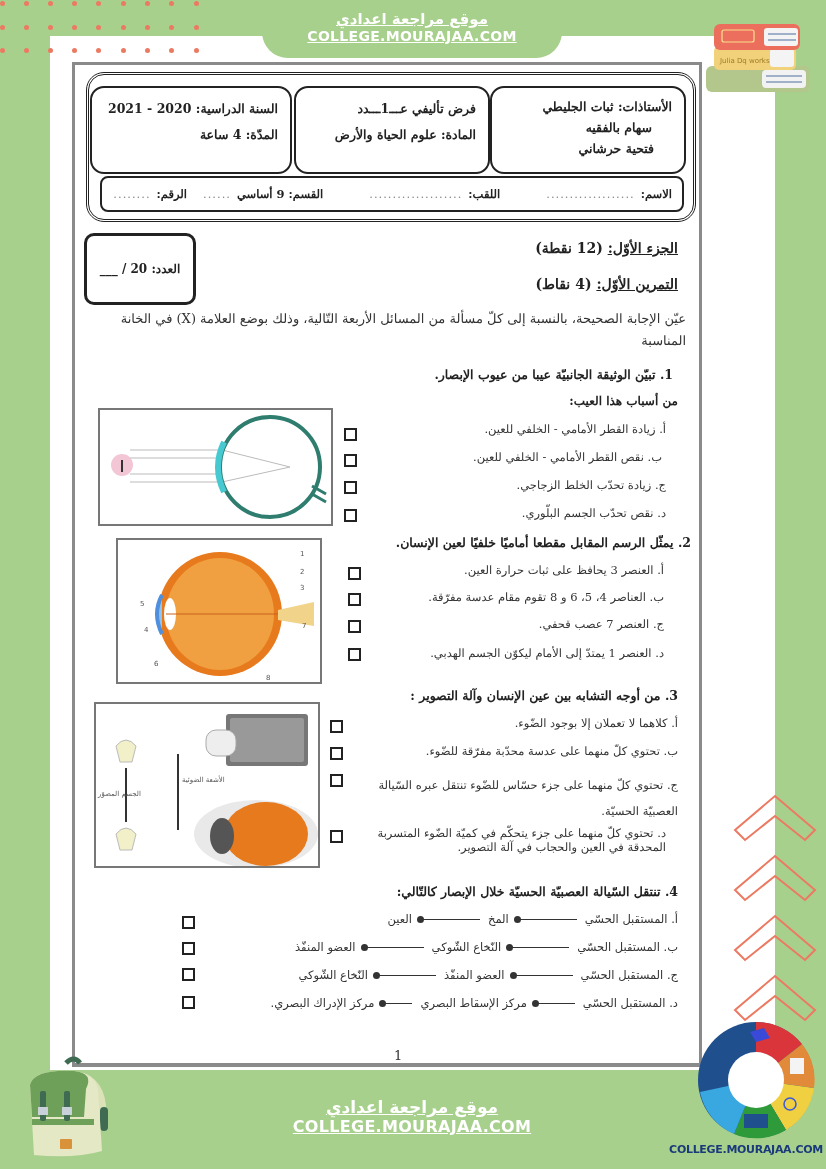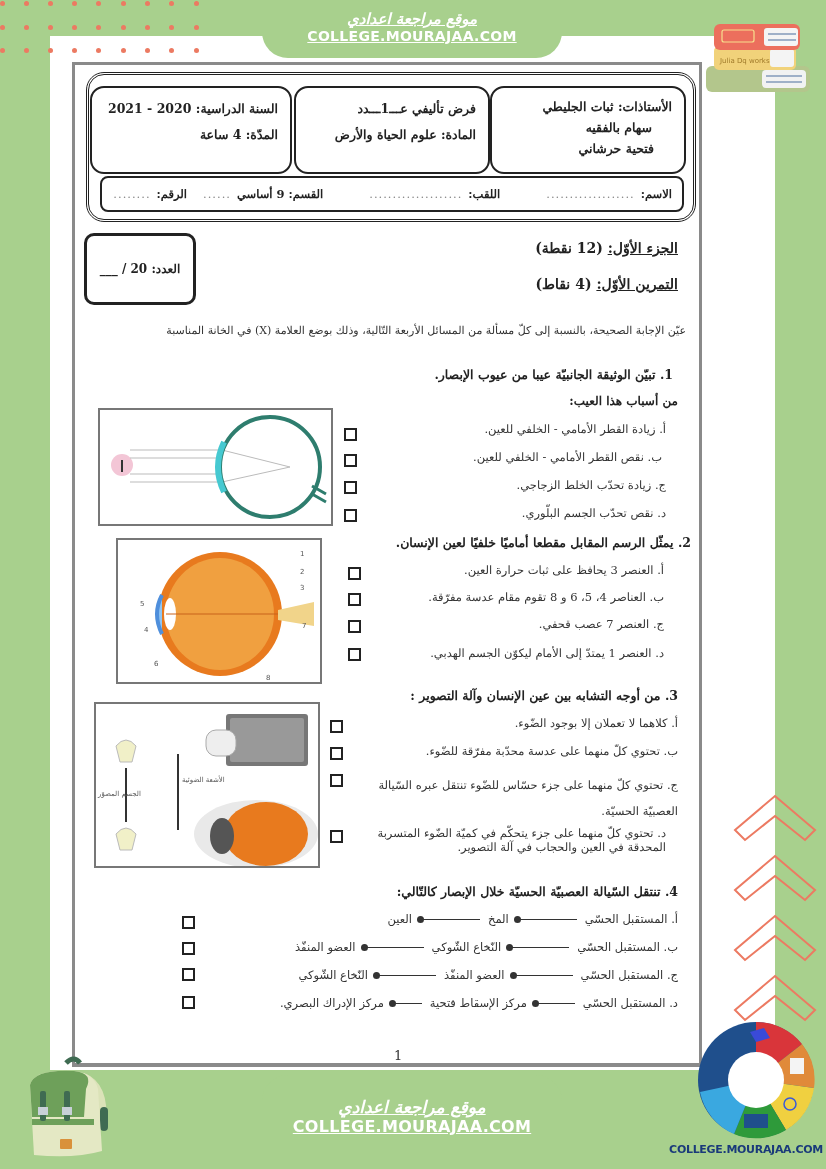--- a/index.html
+++ b/index.html
@@ -10,21 +10,21 @@
   .g-top { position: absolute; left: 0; top: 0; width: 826px; height: 36px; background: #a8d08d; }
   .g-left { position: absolute; left: 0; top: 0; width: 50px; height: 1169px; background: #a8d08d; }
   .g-right { position: absolute; left: 775px; top: 0; width: 51px; height: 1169px; background: #a8d08d; }
   .g-bottom { position: absolute; left: 0; top: 1070px; width: 826px; height: 99px; background: #a8d08d; }
 
   .dots { position: absolute; left: 0; top: 0; width: 210px; height: 55px; }
   .dot { position: absolute; width: 5px; height: 5px; border-radius: 50%; background: #ec7a62; }
 
   .top-tab { position: absolute; left: 262px; top: 0; width: 300px; height: 58px; background: #a8d08d; border-radius: 0 0 26px 26px; text-align: center; color: #fff; }
   .bottom-tab { position: absolute; left: 262px; top: 1075px; width: 300px; height: 94px; background: #a8d08d; border-radius: 26px 26px 0 0; text-align: center; color: #fff; }
-  .site-ar { font-family: "DejaVu Sans", sans-serif; font-size: 15px; font-weight: bold; text-decoration: underline; display: block; direction: rtl; font-style: italic; }
+  .site-ar { font-family: "DejaVu Sans", sans-serif; font-size: 15px; font-weight: bold; text-decoration: underline; display: block; direction: rtl; }
   .site-en { font-family: "DejaVu Sans", sans-serif; font-size: 14px; font-weight: bold; text-decoration: underline; display: block; letter-spacing: 0.3px; }
   .top-tab .site-ar { margin-top: 10px; }
   .bottom-tab .site-ar { margin-top: 22px; font-size: 17px; }
   .bottom-tab .site-en { font-size: 16px; }
 
   
   .page { position: absolute; left: 72px; top: 62px; width: 630px; height: 1005px; background: #fff; border: 3px solid #8a8a8a; border-bottom-width: 4px; }
   .page-num { position: absolute; left: 394px; top: 1048px; font-family: "DejaVu Serif", serif; font-size: 13px; color: #333; }
 
   .header-box { position: absolute; left: 86px; top: 72px; width: 610px; height: 150px; border: 3px double #222; border-radius: 18px; }
@@ -33,21 +33,21 @@
   .hcell-2 { left: 294px; width: 196px; }
   .hcell-3 { left: 90px; width: 202px; }
   .info-row { position: absolute; left: 100px; top: 176px; width: 584px; height: 36px; border: 2px solid #222; border-radius: 8px; direction: rtl; font-family: "DejaVu Serif", serif; font-size: 11.5px; font-weight: bold; display: flex; align-items: center; padding: 0 10px; gap: 6px; }
   .dotted { color: #888; letter-spacing: 1px; font-weight: normal; }
 
   .grade-box { position: absolute; left: 84px; top: 233px; width: 112px; height: 72px; border: 3px solid #222; border-radius: 10px; direction: rtl; font-family: "DejaVu Serif", serif; font-size: 12px; font-weight: bold; display: flex; align-items: center; justify-content: center; }
 
   .rtl { direction: rtl; text-align: right; font-family: "DejaVu Serif", serif; color: #222; }
   .title-line { position: absolute; right: 148px; font-size: 14px; font-weight: bold; }
   .title-line u { text-decoration: underline; }
-  .instr { position: absolute; left: 80px; right: 140px; top: 320px; font-size: 11px; line-height: 22px; color: #333; }
+  .instr { position: absolute; left: 80px; right: 140px; top: 308px; font-size: 13px; line-height: 22px; color: #333; }
 
   .qhead { position: absolute; font-size: 12.5px; font-weight: bold; }
   .opt { position: absolute; font-size: 11.5px; color: #333; white-space: nowrap; }
   .cb { position: absolute; width: 13px; height: 13px; border: 2px solid #222; background: #fff; }
 
   .figure { position: absolute; border: 2px solid #777; background: #fff; overflow: hidden; }
 
   .chain { position: absolute; font-size: 11.5px; color: #333; direction: rtl; display: flex; align-items: center; white-space: nowrap; }
   .arrow { display: inline-block; position: relative; height: 1px; background: #333; margin: 0 8px; }
   .arrow::after { content: ""; position: absolute; left: -3px; top: -3px; width: 7px; height: 7px; border-radius: 50%; background: #333; }
@@ -276,21 +276,21 @@
   <span>المستقبل الحسّي</span>
   <span class="arrow" style="width:60px"></span>
   <span>العضو المنفّذ</span>
   <span class="arrow" style="width:60px"></span>
   <span>النّخاع الشّوكي</span>
 </div>
 <div class="chain" style="right:148px;top:996px">
   <span>د.</span>&nbsp;
   <span>المستقبل الحسّي</span>
   <span class="arrow" style="width:40px"></span>
-  <span>مركز الإسقاط فتحية</span>
+  <span>مركز الإسقاط البصري</span>
   <span class="arrow" style="width:30px"></span>
   <span>مركز الإدراك البصري.</span>
 </div>
 <div class="cb" style="left:182px;top:916px"></div>
 <div class="cb" style="left:182px;top:942px"></div>
 <div class="cb" style="left:182px;top:968px"></div>
 <div class="cb" style="left:182px;top:996px"></div>
 
 <div class="page-num">1</div>
 

